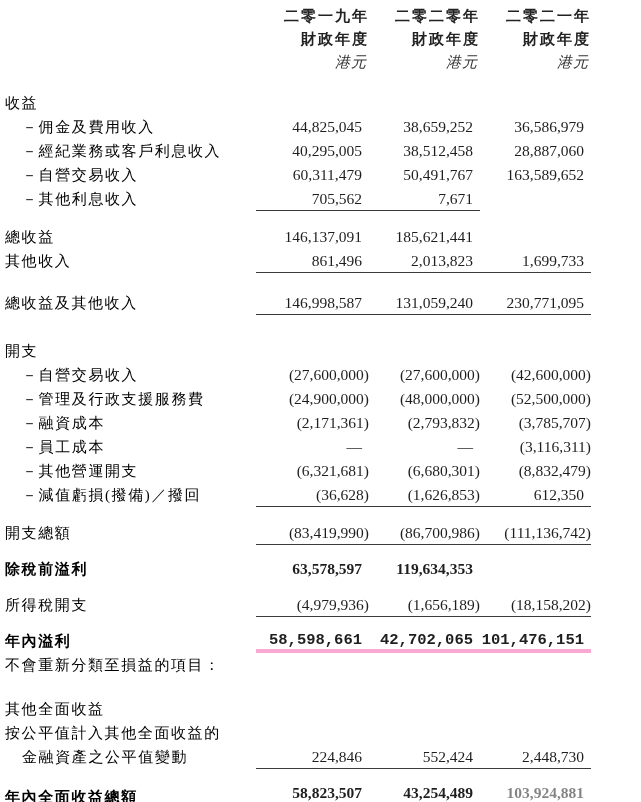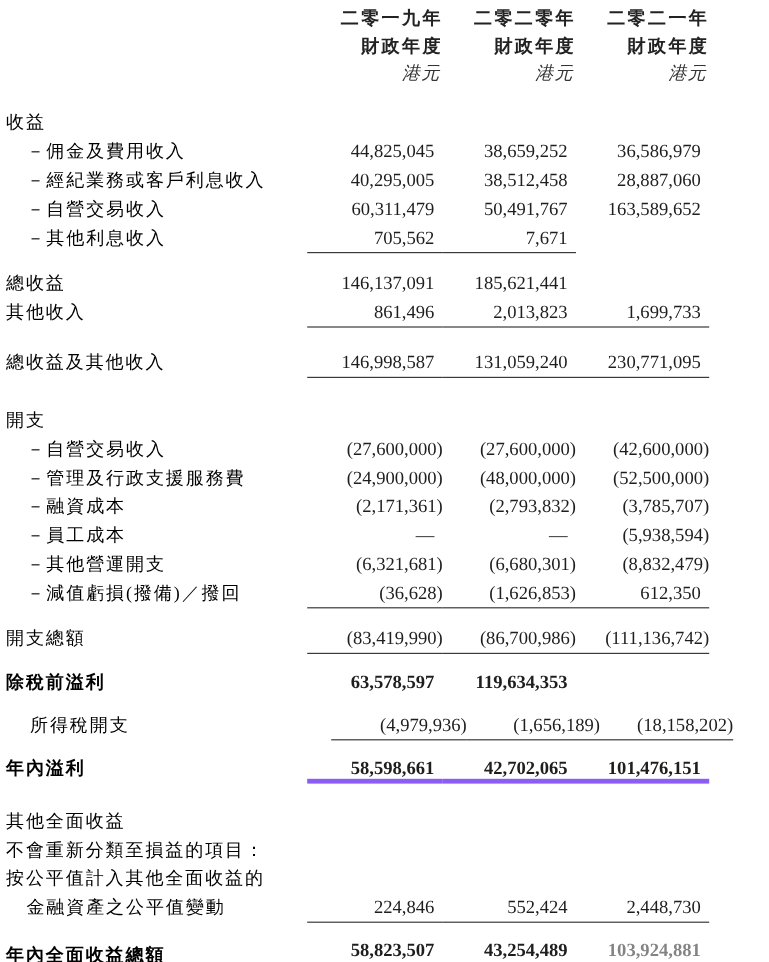--- a/index.html
+++ b/index.html
@@ -34,21 +34,21 @@
   .label.ind{padding-left:17px;}
   .bold{font-weight:bold;}
   .num{
     display:block;box-sizing:border-box;height:24px;
     text-align:right;font-size:15.5px;line-height:23px;
     padding-right:7px;white-space:nowrap;color:#1e1e1e;
   }
   .num.paren{padding-right:0;}
   .num.dim{opacity:.55;}
   .cell.thin  .num{border-bottom:1.5px solid #3a3a3a;}
-  .cell.thick .num{border-bottom:4px solid #8b5cf6;}
+  .cell.thick .num{border-bottom:4px solid #f9a8d4;font-family:Liberation Mono, monospace;}
   .cell.double .num{border-bottom:3.5px solid #0c0c0c;}
   .cell.double::after{
     content:"";display:block;height:1.5px;background:#777;margin-top:2px;
   }
 </style>
 </head>
 <body>
 
 <div class="sheet">
 
@@ -200,21 +200,21 @@
       </div>
       <div class="row">
         <div class="label ind">－員工成本</div>
         <div class="cell">
           <span class="num">—</span>
         </div>
         <div class="cell">
           <span class="num">—</span>
         </div>
         <div class="cell">
-          <span class="num paren">(5,938,594)</span>
+          <span class="num paren">(3,116,311)</span>
         </div>
       </div>
       <div class="row">
         <div class="label ind">－其他營運開支</div>
         <div class="cell">
           <span class="num paren">(6,321,681)</span>
         </div>
         <div class="cell">
           <span class="num paren">(6,680,301)</span>
         </div>
@@ -248,21 +248,21 @@
       </div>
       <div class="row" style="margin-top: 12px;">
         <div class="label bold">除稅前溢利</div>
         <div class="cell">
           <span class="num bold">63,578,597</span>
         </div>
         <div class="cell">
           <span class="num bold">119,634,353</span>
         </div>
       </div>
-      <div class="row" style="margin-top: 12px; margin-left: 20px;">
+      <div class="row" style="margin-top: 12px;">
         <div class="label">所得稅開支</div>
         <div class="cell thin">
           <span class="num paren">(4,979,936)</span>
         </div>
         <div class="cell thin">
           <span class="num paren">(1,656,189)</span>
         </div>
         <div class="cell thin">
           <span class="num paren">(18,158,202)</span>
         </div>
@@ -272,28 +272,28 @@
         <div class="cell thick">
           <span class="num bold">58,598,661</span>
         </div>
         <div class="cell thick">
           <span class="num bold">42,702,065</span>
         </div>
         <div class="cell thick">
           <span class="num bold">101,476,151</span>
         </div>
       </div>
+      <div class="row">
+        <div class="label">不會重新分類至損益的項目：</div>
+        <div class="cell"></div>
+        <div class="cell"></div>
+        <div class="cell"></div>
+      </div>
       <div class="row" style="margin-top: 20px;">
         <div class="label">其他全面收益</div>
-        <div class="cell"></div>
-        <div class="cell"></div>
-        <div class="cell"></div>
-      </div>
-      <div class="row">
-        <div class="label">不會重新分類至損益的項目：</div>
         <div class="cell"></div>
         <div class="cell"></div>
         <div class="cell"></div>
       </div>
       <div class="row">
         <div class="label">按公平值計入其他全面收益的</div>
         <div class="cell"></div>
         <div class="cell"></div>
         <div class="cell"></div>
       </div>

